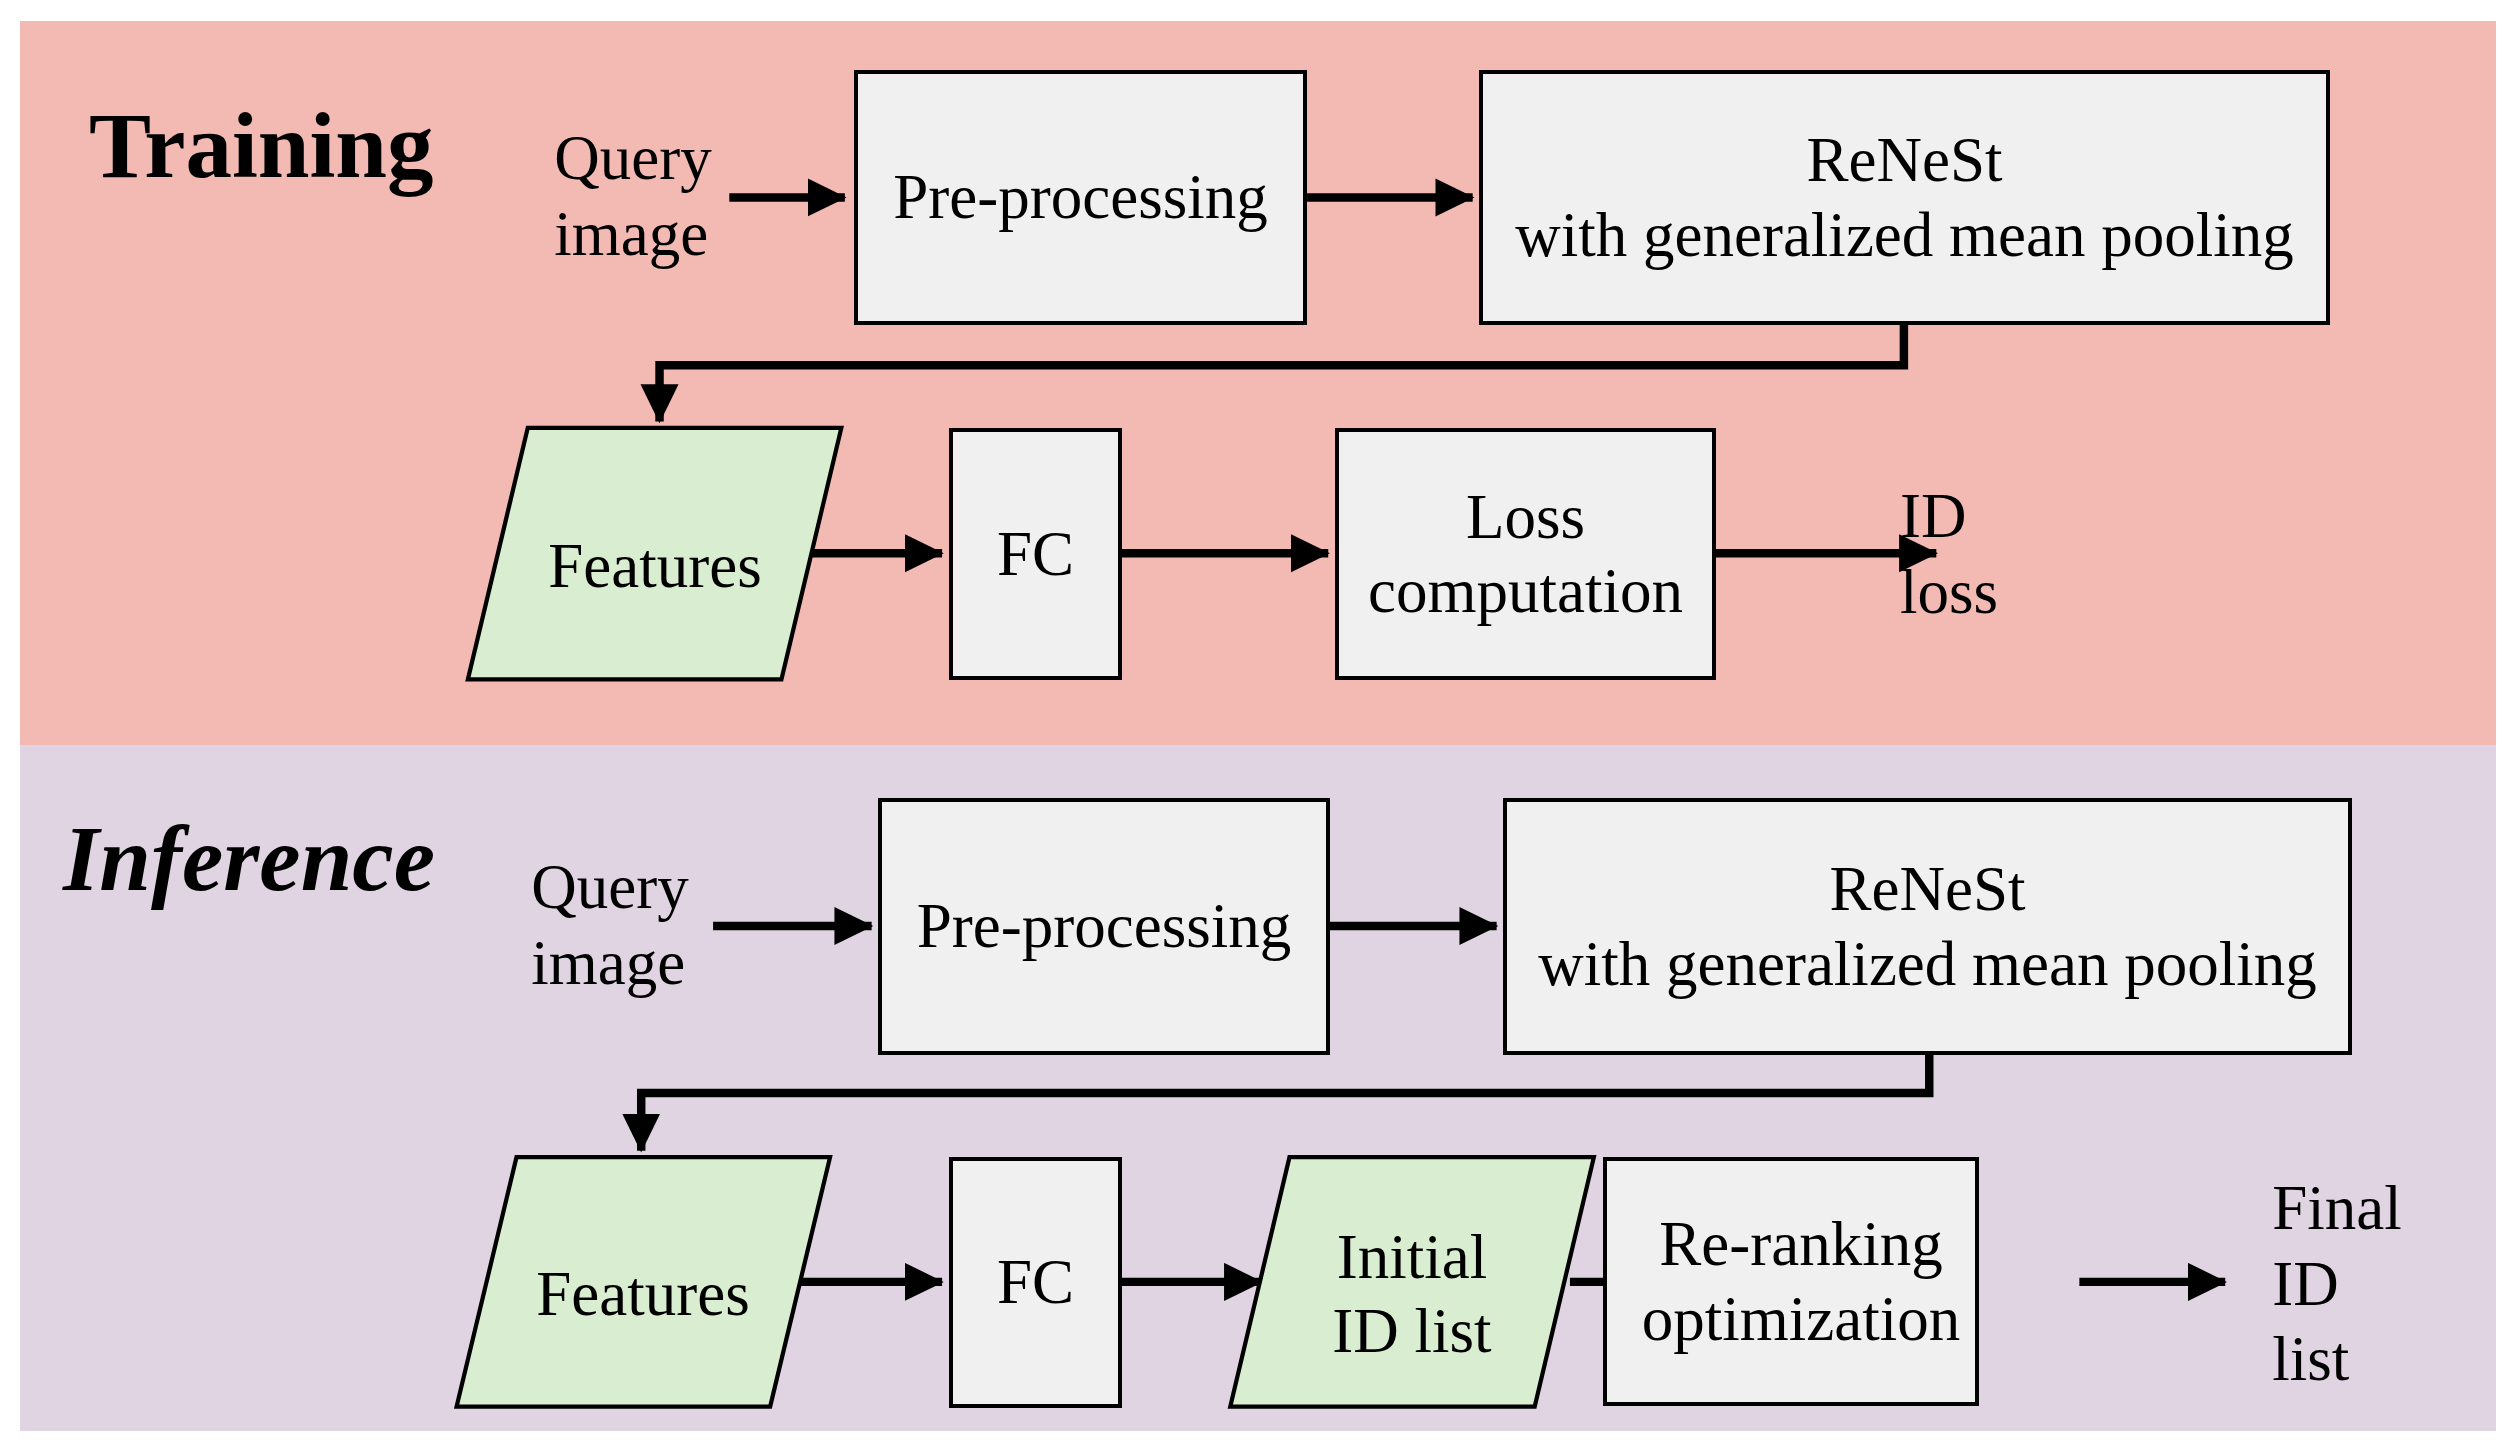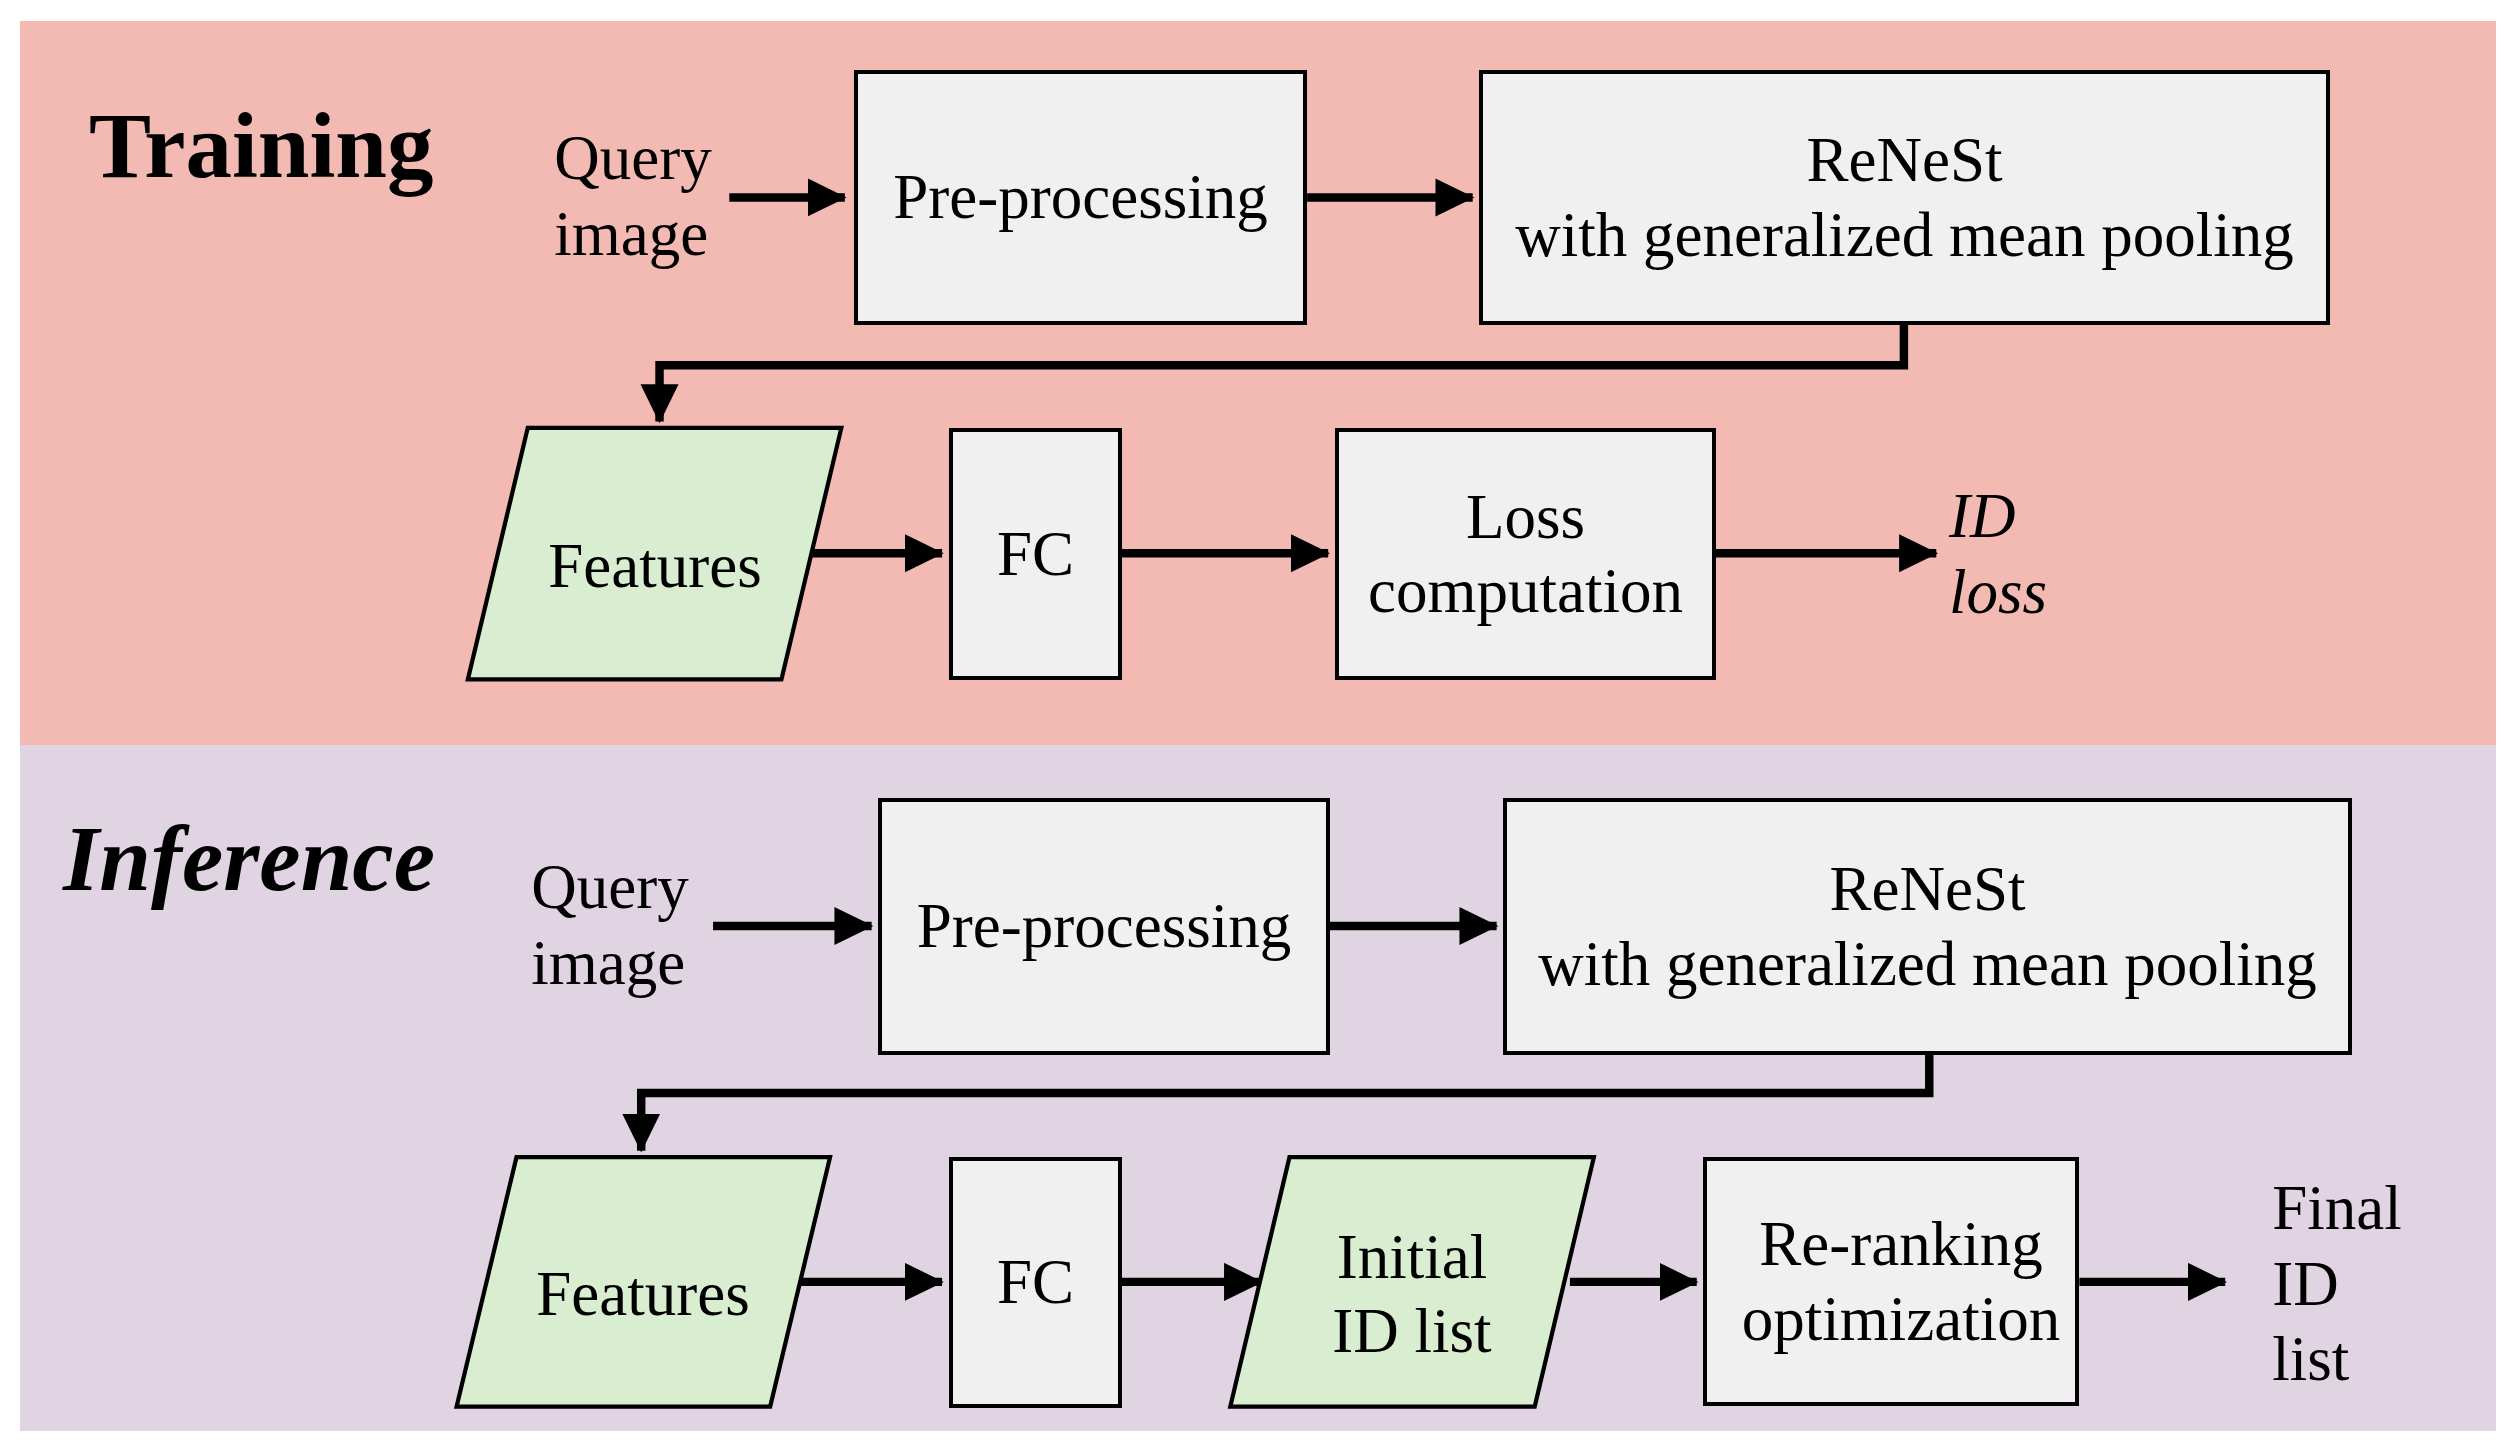--- a/index.html
+++ b/index.html
@@ -54,42 +54,42 @@
     <polygon class="data-shape" points="749,607 1194,607 1109,964 664,964"></polygon>
     <polygon class="data-shape" points="733,1642 1178,1642 1093,1996 648,1996"></polygon>
     <polygon class="data-shape" points="1830,1642 2262,1642 2178,1996 1746,1996"></polygon>
   </svg>
 
   <div class="section-label" style="left:89px;top:99px;">Training</div>
   <div class="section-label" style="left:63px;top:812px;font-style:italic;">Inference</div>
 
   <div class="freetext" style="left:633px;top:197px;">Query
 image</div>
-  <div class="freetext" style="left:1998px;top:555px;font-style:italic;">ID
+  <div class="freetext" style="left:1949px;top:555px;">ID
 loss</div>
 
   <div class="box" style="left:854px;top:70px;width:453px;height:255px;">Pre-processing</div>
   <div class="box" style="left:1479px;top:70px;width:851px;height:255px;">ReNeSt
 with generalized mean pooling</div>
   <div class="box" style="left:949px;top:428px;width:173px;height:252px;">FC</div>
   <div class="box" style="left:1335px;top:428px;width:381px;height:252px;">Loss
 computation</div>
 
   <div class="shape-label" style="left:655px;top:554px;">Features</div>
 
   <div class="freetext" style="left:610px;top:926px;">Query
 image</div>
   <div class="freetext" style="left:2337px;top:1284px;">Final
 ID list</div>
 
   <div class="box" style="left:878px;top:798px;width:452px;height:257px;">Pre-processing</div>
   <div class="box" style="left:1503px;top:798px;width:849px;height:257px;">ReNeSt
 with generalized mean pooling</div>
   <div class="box" style="left:949px;top:1157px;width:173px;height:251px;">FC</div>
-  <div class="box" style="left:1703px;top:1157px;width:376px;height:249px;padding-left:20px;">Re-ranking
+  <div class="box" style="left:1603px;top:1157px;width:376px;height:249px;padding-left:20px;">Re-ranking
 optimization</div>
 
   <div class="shape-label" style="left:643px;top:1282px;">Features</div>
   <div class="shape-label" style="left:1412px;top:1282px;">Initial
 ID list</div>
 
 </div>
 
 
 </body></html>

